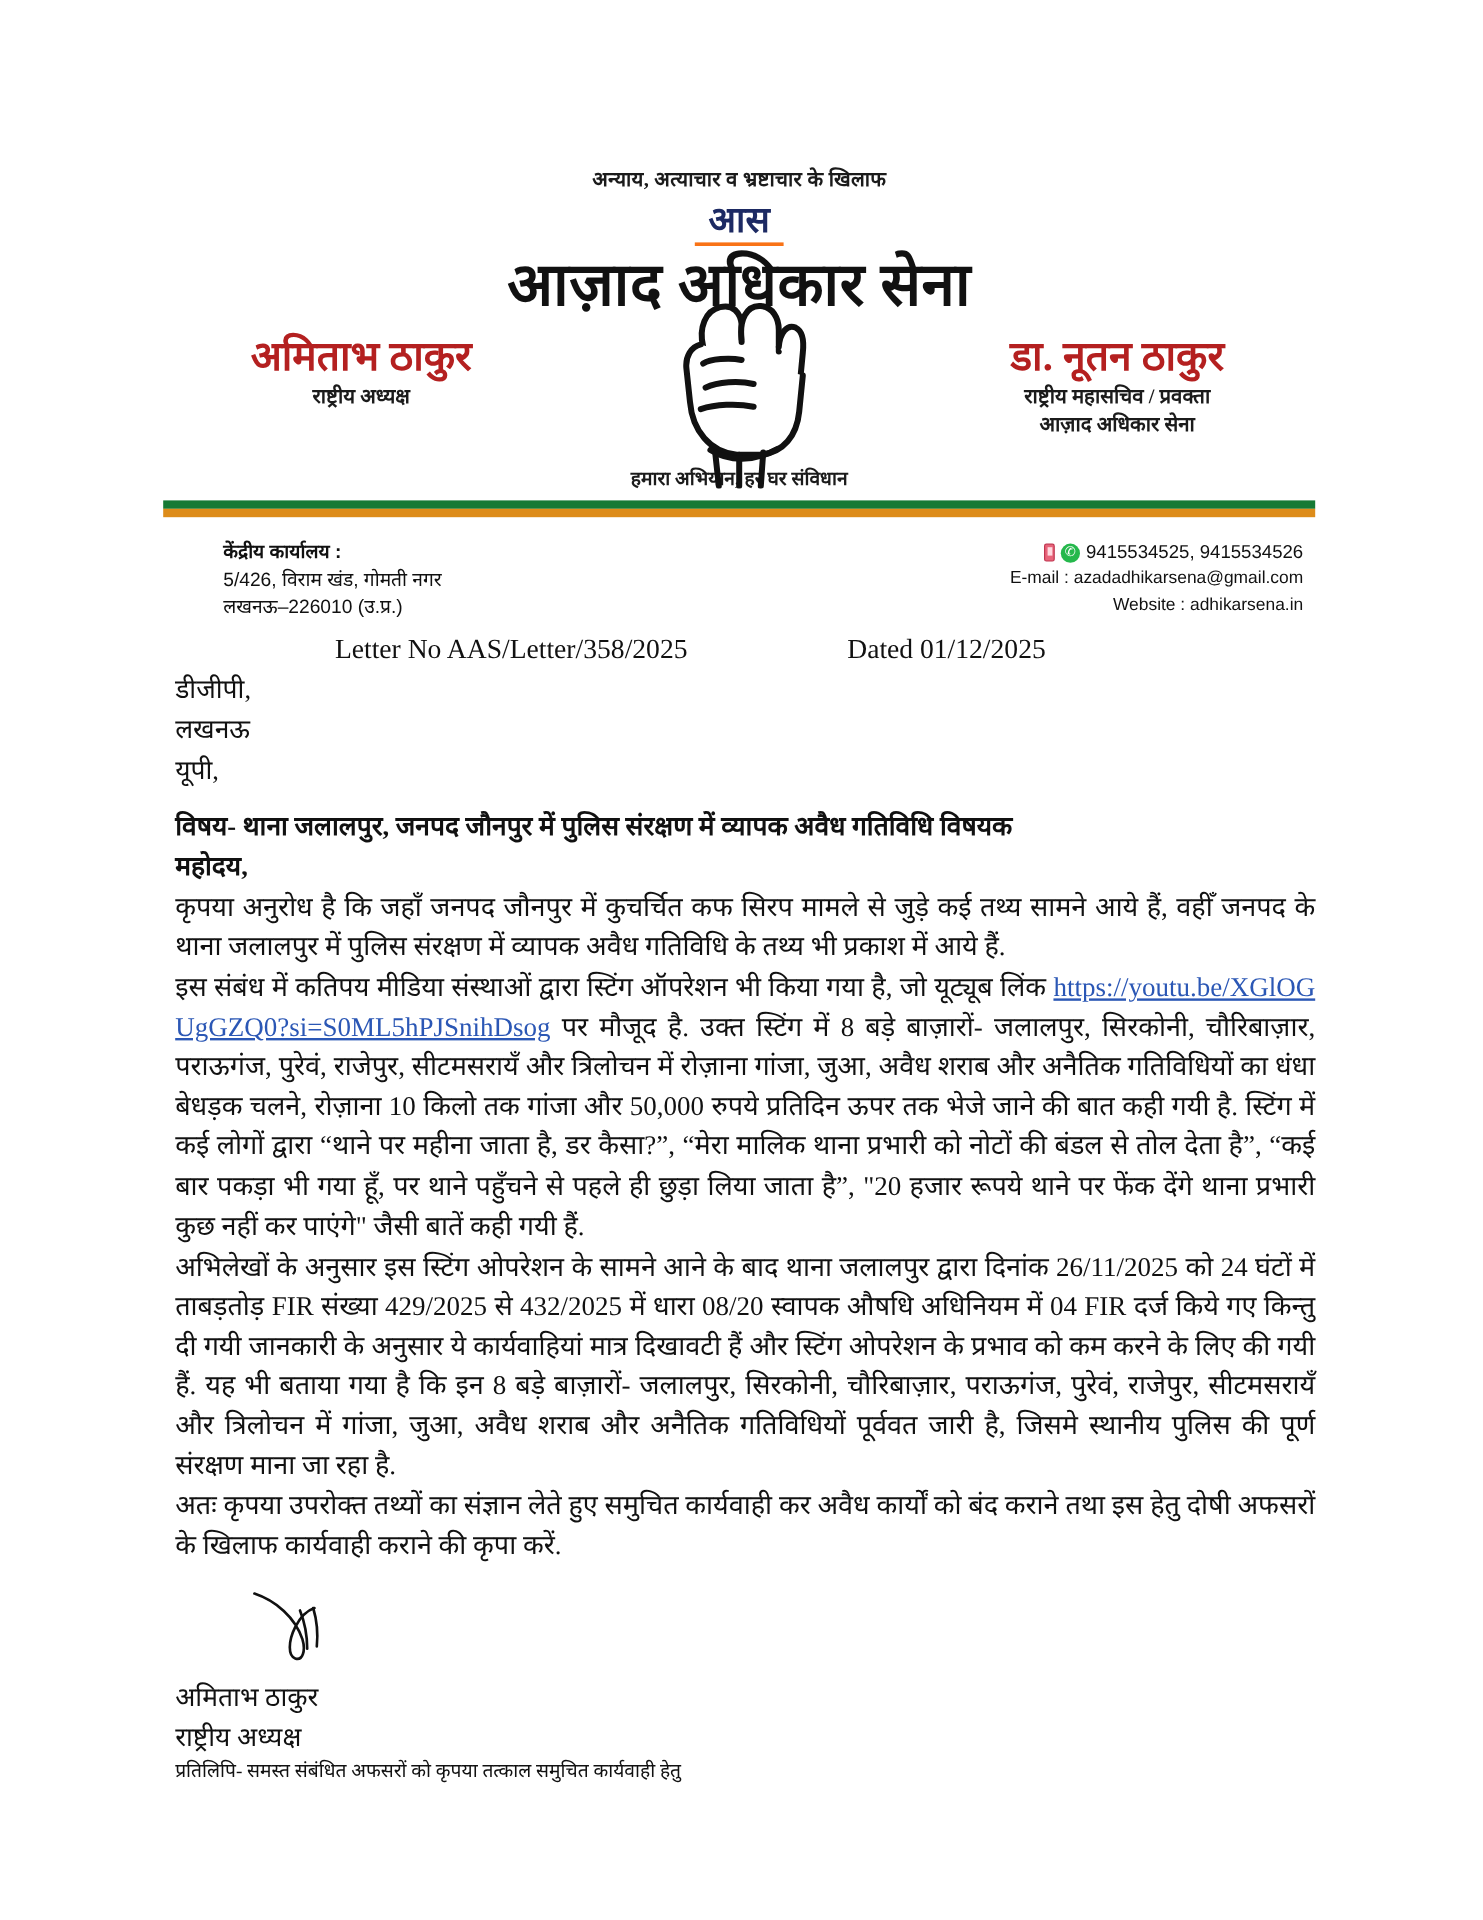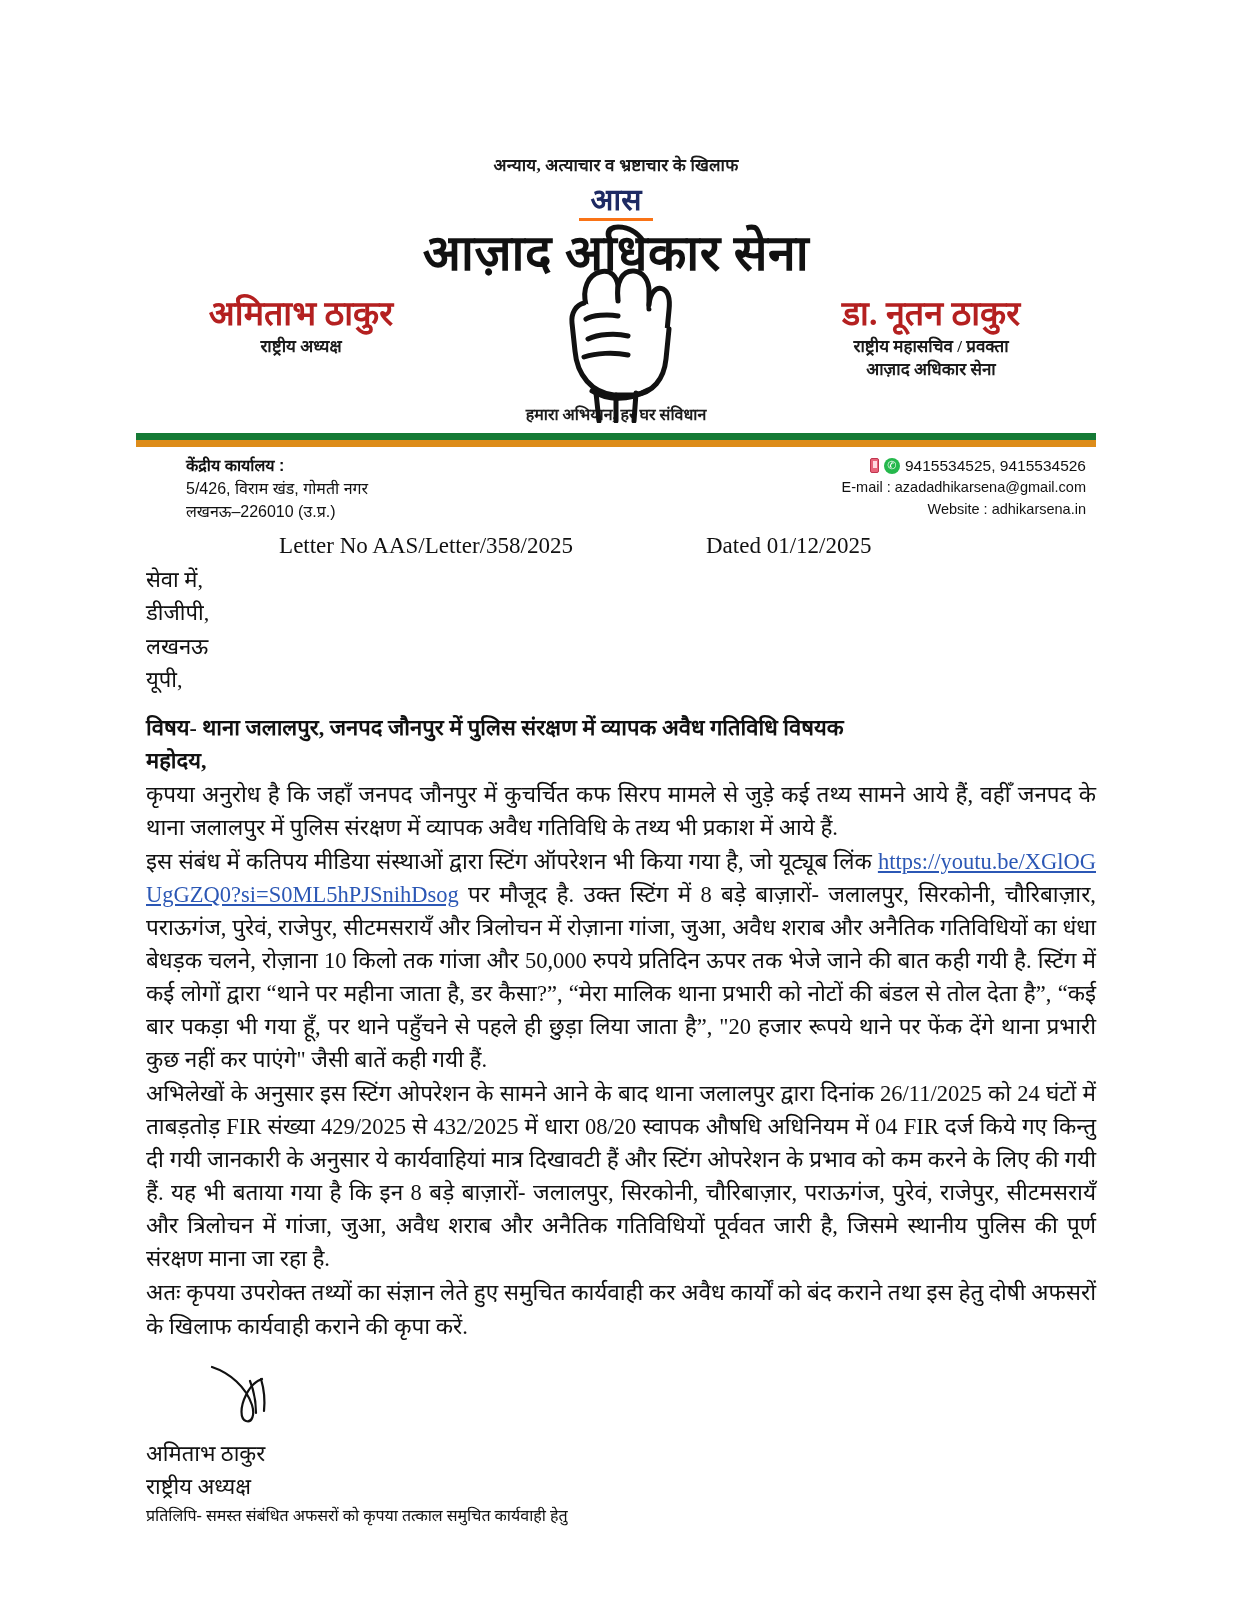--- a/index.html
+++ b/index.html
@@ -11,21 +11,21 @@
   body {
     font-family: "Liberation Serif", "DejaVu Serif", serif;
     color: #111111;
     position: relative;
     overflow: hidden;
   }
 
   .page {
     width: 1232px;
     height: 1600px;
-    padding: 16px;
+    padding: 0;
     position: relative;
   }
 
   
   .letterhead {
     width: 960px;
     margin: 0 auto;
     padding-top: 140px;
     text-align: center;
   }
@@ -105,21 +105,21 @@
   .tricolor {
     width: 960px;
     margin: 8px auto 0 auto;
   }
   .tricolor .band-green { height: 7px; background: #157a35; }
   .tricolor .band-saffron { height: 7px; background: #dd8c1a; }
 
   
   .contact-row {
     width: 960px;
-    margin: 7px auto 0 auto;
+    margin: 18px auto 0 auto;
     display: flex;
     justify-content: space-between;
     align-items: flex-start;
   }
   .office-block {
     font-family: "Liberation Sans", sans-serif;
     font-size: 16px;
     color: #111111;
     line-height: 1.45;
     padding-left: 50px;
@@ -298,21 +298,20 @@
     </div>
   </div>
 
   <div class="body-wrap">
 
     <div class="meta-row">
       <div class="meta-left">Letter No AAS/Letter/358/2025</div>
       <div class="meta-right">Dated 01/12/2025</div>
     </div>
 
-    <div class="addr-line">सेवा में,</div>
     <div class="addr-line">डीजीपी,</div>
     <div class="addr-line">लखनऊ</div>
     <div class="addr-line">यूपी,</div>
 
     <div class="subject">विषय- थाना जलालपुर, जनपद जौनपुर में पुलिस संरक्षण में व्यापक अवैध गतिविधि विषयक</div>
     <div class="salutation">महोदय,</div>
 
     <p class="para">कृपया अनुरोध है कि जहाँ जनपद जौनपुर में कुचर्चित कफ सिरप मामले से जुड़े कई तथ्य सामने आये हैं, वहीँ जनपद के थाना जलालपुर में  पुलिस संरक्षण में व्यापक अवैध गतिविधि के तथ्य भी प्रकाश में आये हैं.</p>
 
     <p class="para"><span>इस संबंध में कतिपय मीडिया संस्थाओं द्वारा स्टिंग ऑपरेशन भी किया गया है, जो यूट्यूब लिंक </span><a class="link" href="#">https://youtu.be/XGlOGUgGZQ0?si=S0ML5hPJSnihDsog</a><span> पर मौजूद है. उक्त स्टिंग में 8 बड़े बाज़ारों- जलालपुर, सिरकोनी, चौरिबाज़ार, पराऊगंज, पुरेवं, राजेपुर, सीटमसरायँ और त्रिलोचन में रोज़ाना गांजा, जुआ, अवैध शराब और अनैतिक गतिविधियों का धंधा बेधड़क चलने, रोज़ाना 10 किलो तक गांजा और 50,000 रुपये प्रतिदिन ऊपर तक भेजे जाने की बात कही गयी है. स्टिंग में कई लोगों द्वारा “थाने पर महीना जाता है, डर कैसा?”, “मेरा मालिक थाना प्रभारी को नोटों की बंडल से तोल देता है”, “कई बार पकड़ा भी गया हूँ, पर थाने पहुँचने से पहले ही छुड़ा लिया जाता है”, "20 हजार रूपये थाने पर फेंक देंगे थाना प्रभारी कुछ नहीं कर पाएंगे" जैसी बातें कही गयी हैं.</span></p>

